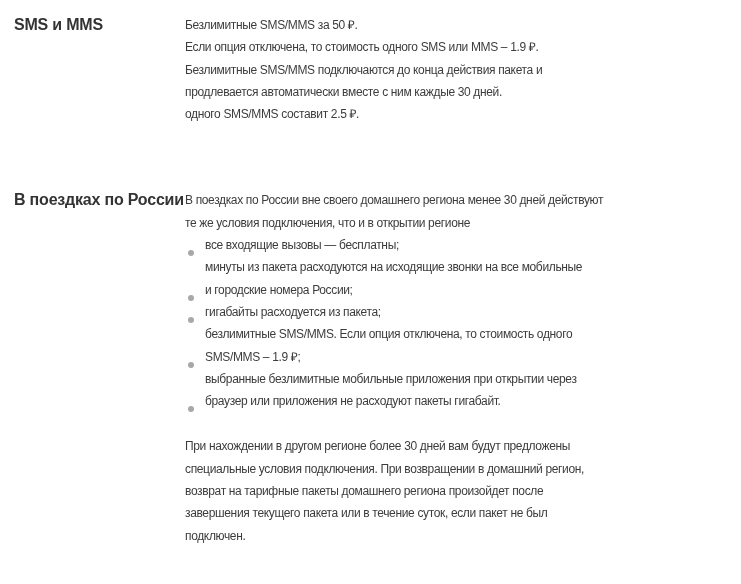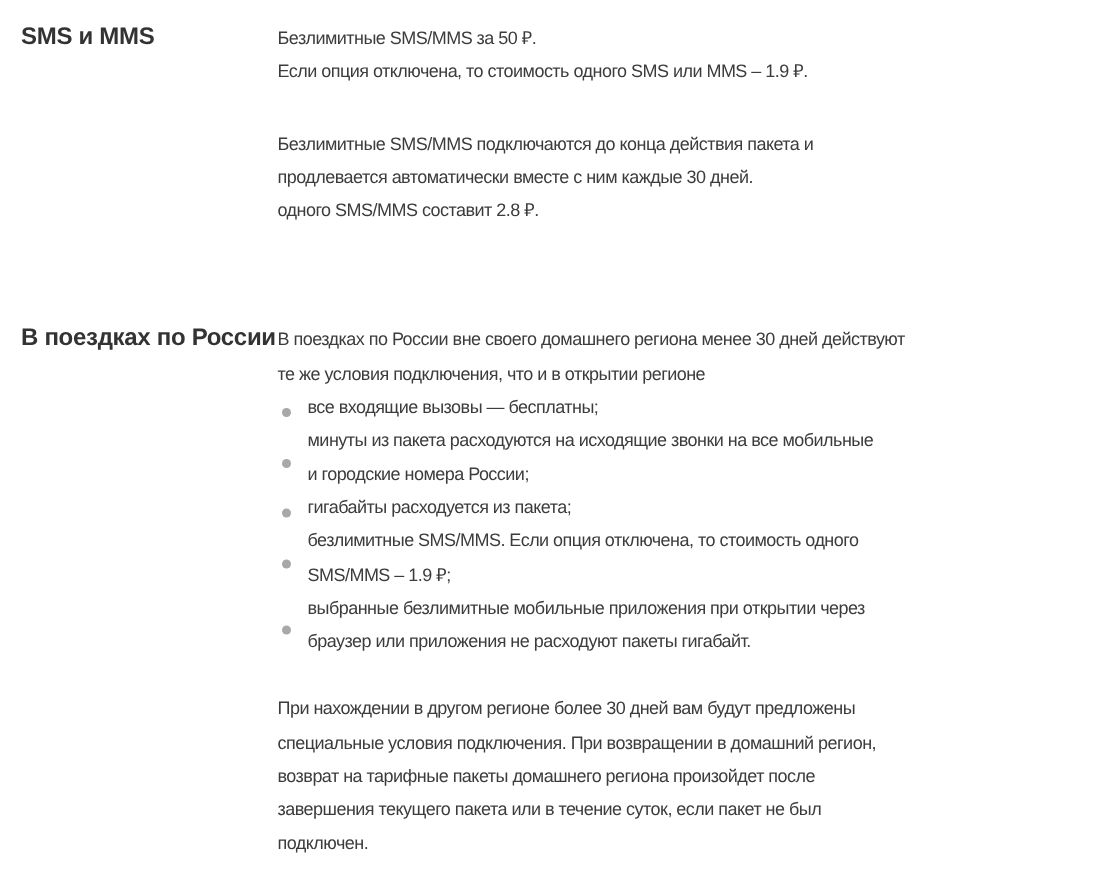--- a/index.html
+++ b/index.html
@@ -32,39 +32,38 @@
     font-weight: 700;
     line-height: 22.3px;
     letter-spacing: -0.2px;
     color: var(--label, #333333);
   }
   .section-content {
     flex: 1 1 auto;
     min-width: 0;
   }
   .paragraph + .paragraph {
-    margin-top: 26px;
   }
   .bullet-list + .paragraph {
     margin-top: 23px;
   }
   .line {
     font-size: 12px;
     line-height: 22.3px;
     letter-spacing: -0.35px;
     white-space: nowrap;
   }
   .bullet-list {
     list-style: none;
     margin: 0;
     padding: 0;
   }
   .bullet-item {
     display: flex;
-    align-items: center;
+    align-items: flex-end;
   }
   .bullet-dot {
     flex: 0 0 auto;
     width: 6px;
     height: 6px;
     border-radius: 50%;
     background: var(--bullet, #a8a8a8);
     margin: 8px 11px 0 3px;
   }
   .bullet-text {
@@ -78,21 +77,21 @@
     <div class="section">
       <div class="section-label">SMS и MMS</div>
       <div class="section-content">
         <div class="paragraph">
           <div class="line">Безлимитные SMS/MMS за 50 ₽.</div>
           <div class="line">Если опция отключена, то стоимость одного SMS или MMS – 1.9 ₽.</div>
         </div>
         <div class="paragraph">
           <div class="line">Безлимитные SMS/MMS подключаются до конца действия пакета и</div>
           <div class="line">продлевается автоматически вместе с ним каждые 30 дней.</div>
-          <div class="line">одного SMS/MMS составит 2.8 ₽.</div>
+          <div class="line">одного SMS/MMS составит 2.5 ₽.</div>
         </div>
       </div>
     </div>
     <div class="section">
       <div class="section-label">В поездках по России</div>
       <div class="section-content">
         <div class="paragraph">
           <div class="line">В поездках по России вне своего домашнего региона менее 30 дней действуют</div>
           <div class="line">те же условия подключения, что и в открытии регионе</div>
         </div>

